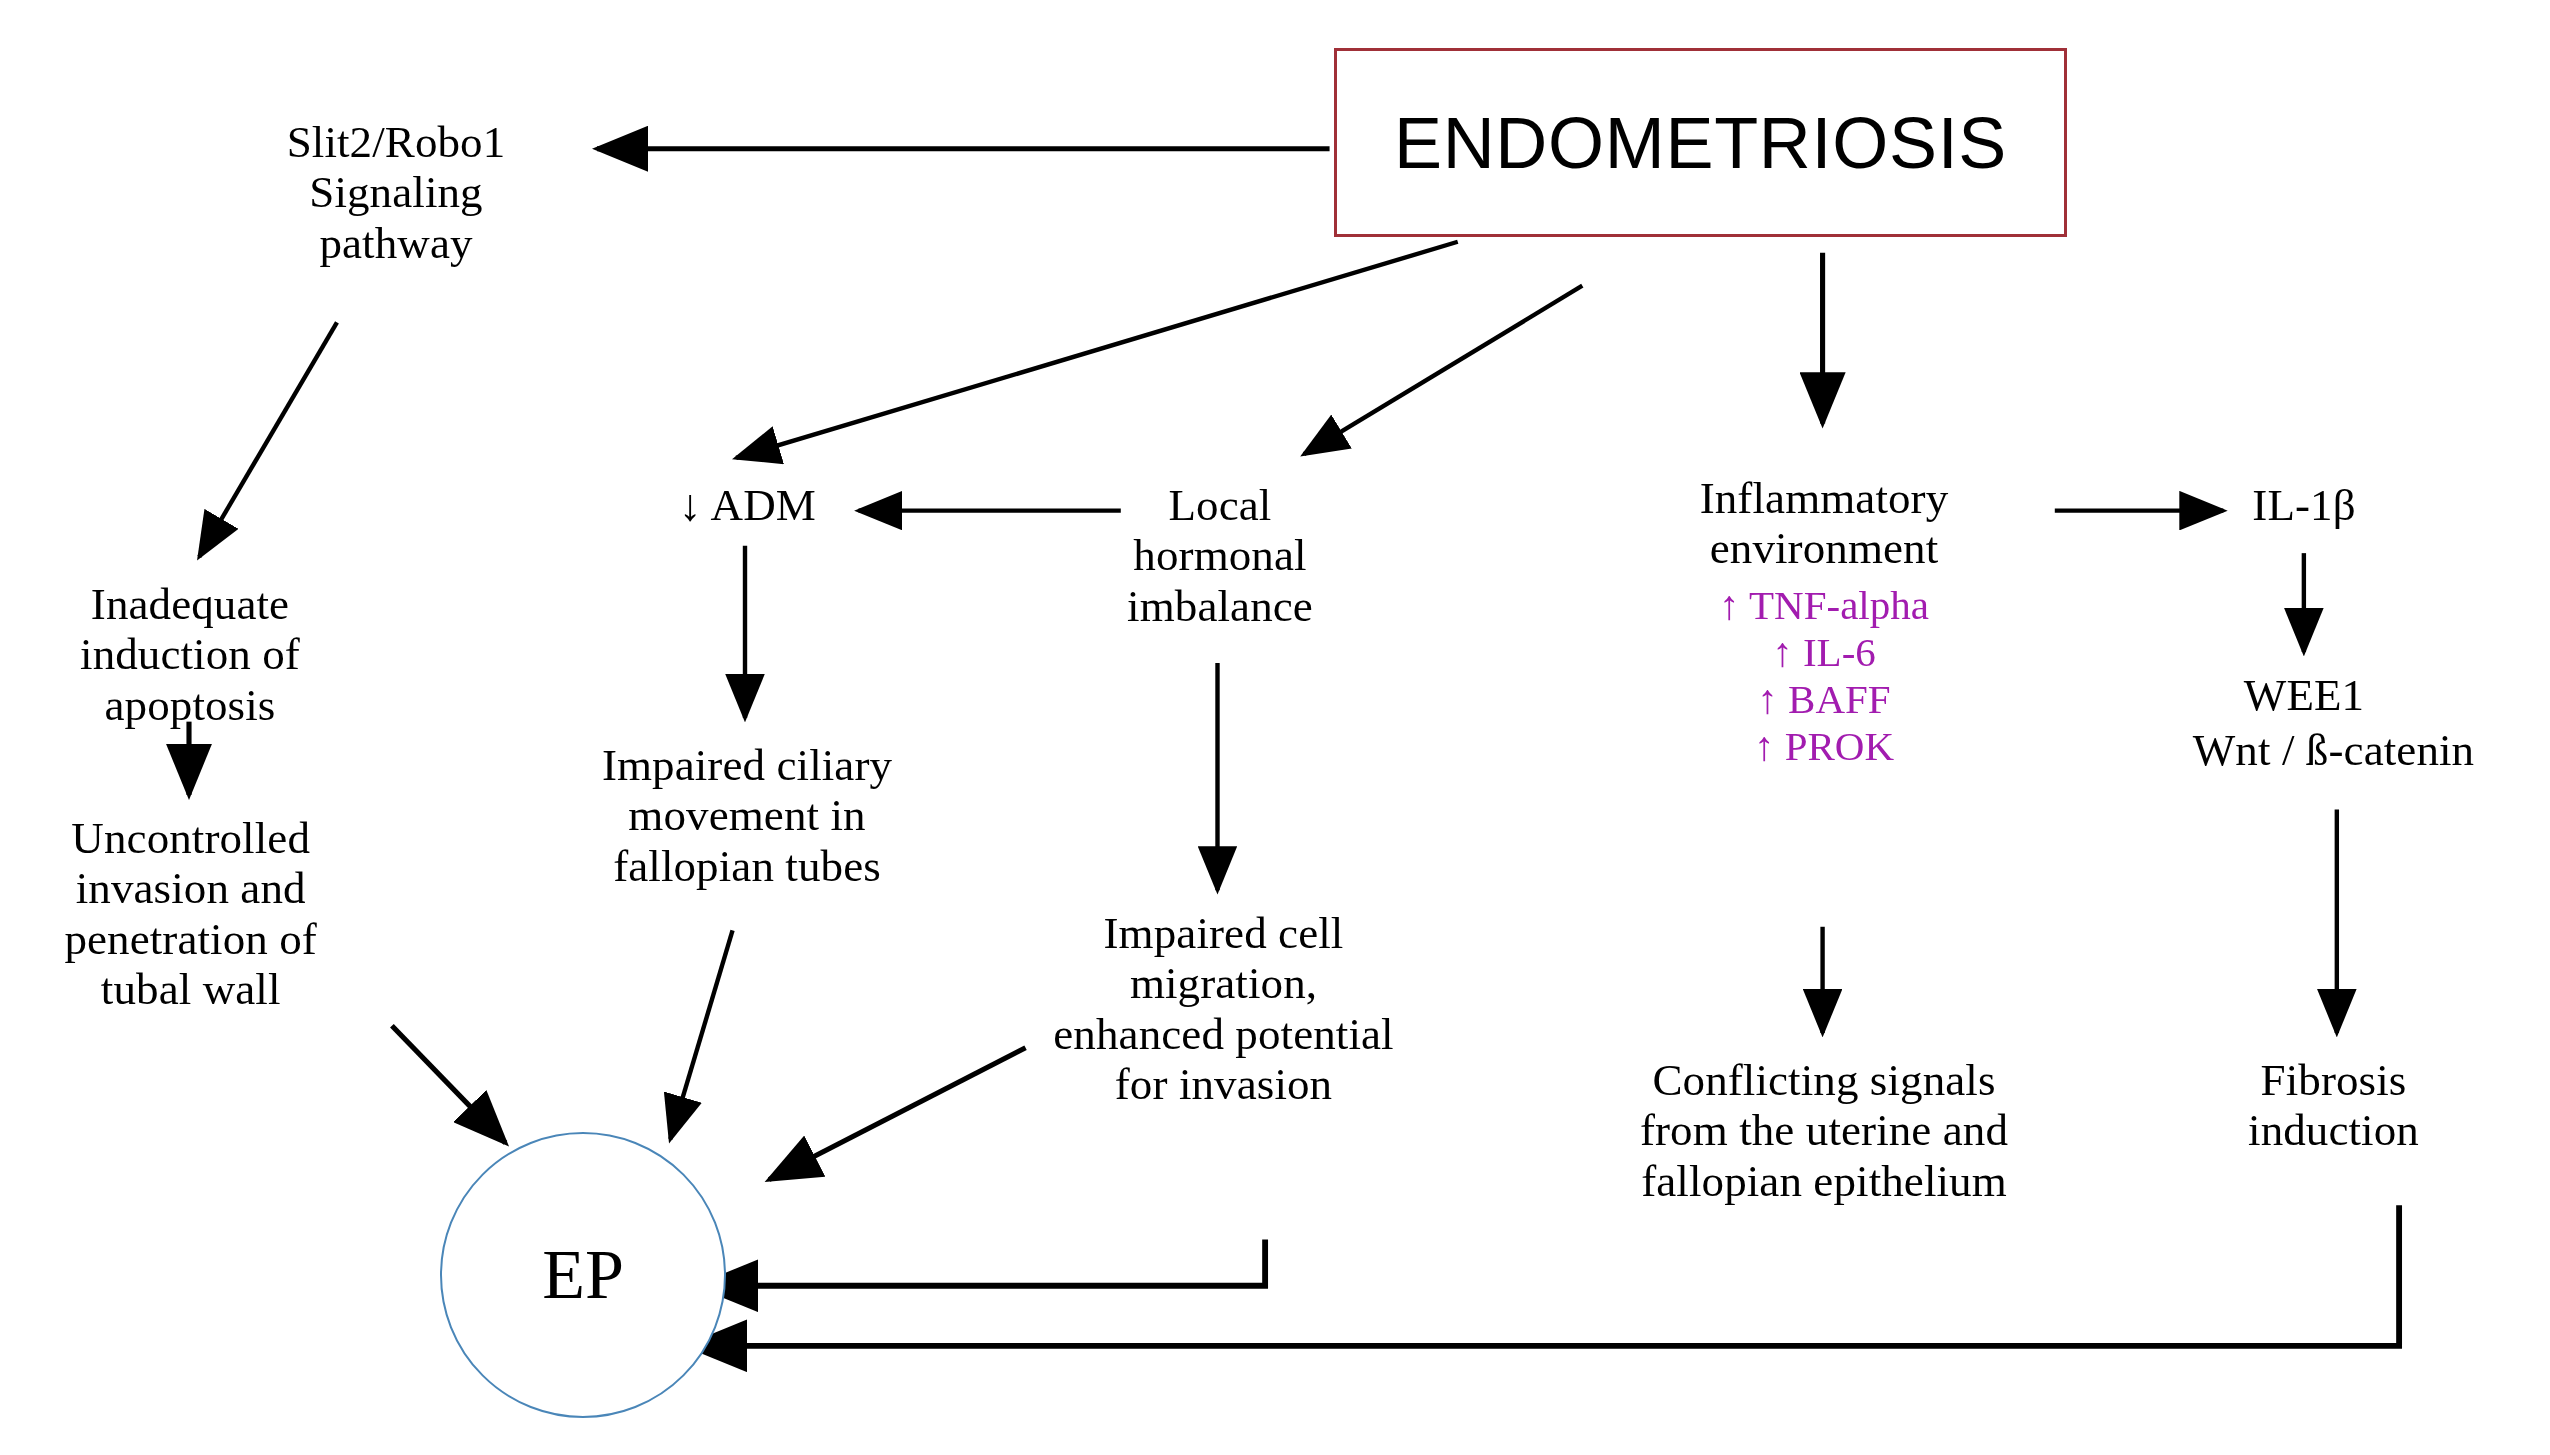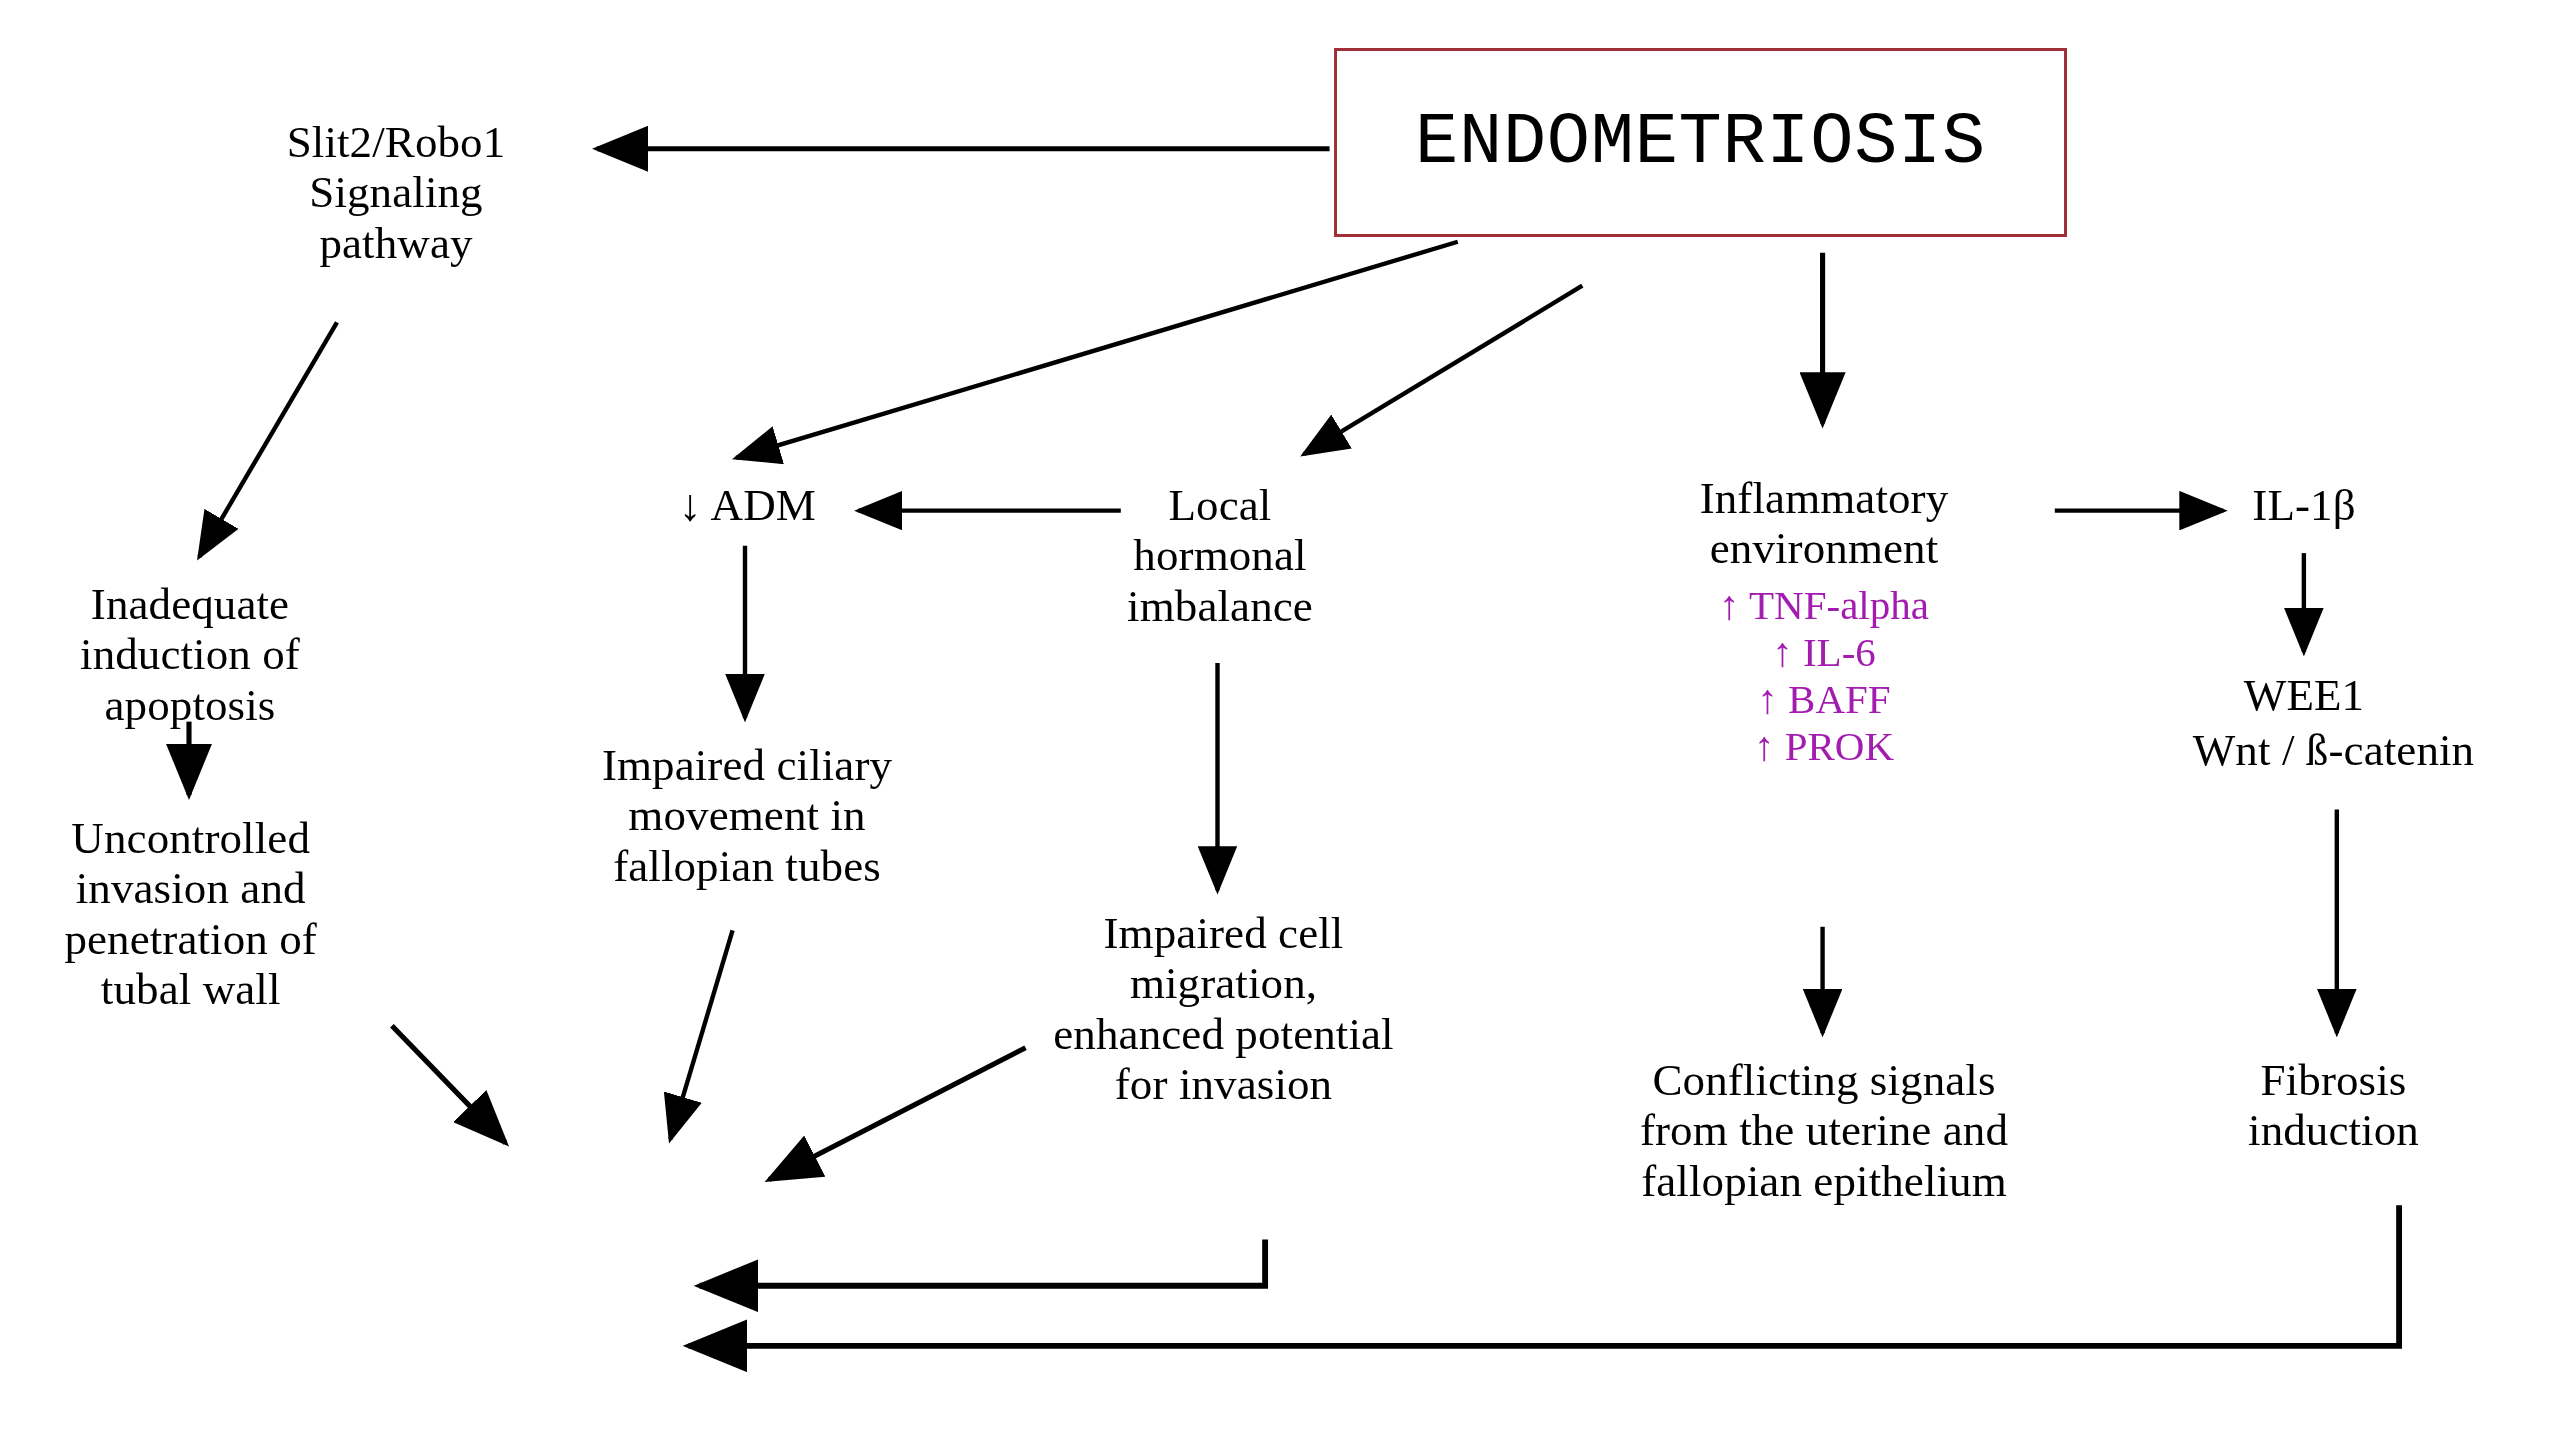--- a/index.html
+++ b/index.html
@@ -37,21 +37,21 @@
     background: #ffffff;
     box-sizing: border-box;
     display: flex;
     align-items: center;
     justify-content: center;
   }
   .node-title-box .label {
     font-size: 72px;
     letter-spacing: 0.7px;
     color: #000000;
-    font-family: Liberation Mono, monospace;
+    font-family: Liberation Sans, sans-serif;
   }
   .ep-circle {
     position: absolute;
     border: 2.9px solid #4a86b8;
     border-radius: 50%;
     background: #ffffff;
     box-sizing: border-box;
     display: flex;
     align-items: center;
     justify-content: center;
@@ -168,15 +168,18 @@
 
   <div class="node" style="left:2205px; top:480px; width:198px;">IL-1β</div>
 
   <div class="node" style="left:2205px; top:670px; width:198px;">WEE1</div>
 
   <div class="node" style="left:2121px; top:725px; width:425px;">Wnt / ß-catenin</div>
 
   <div class="node" style="left:2187px; top:1055px; width:293px;">Fibrosis
 induction</div>
 
+  <div class="ep-circle" style="left:440px; top:1132px; width:286px; height:286px;">
+    <span class="label">EP</span>
+  </div>
 
 </div>
 
 
 </body></html>

